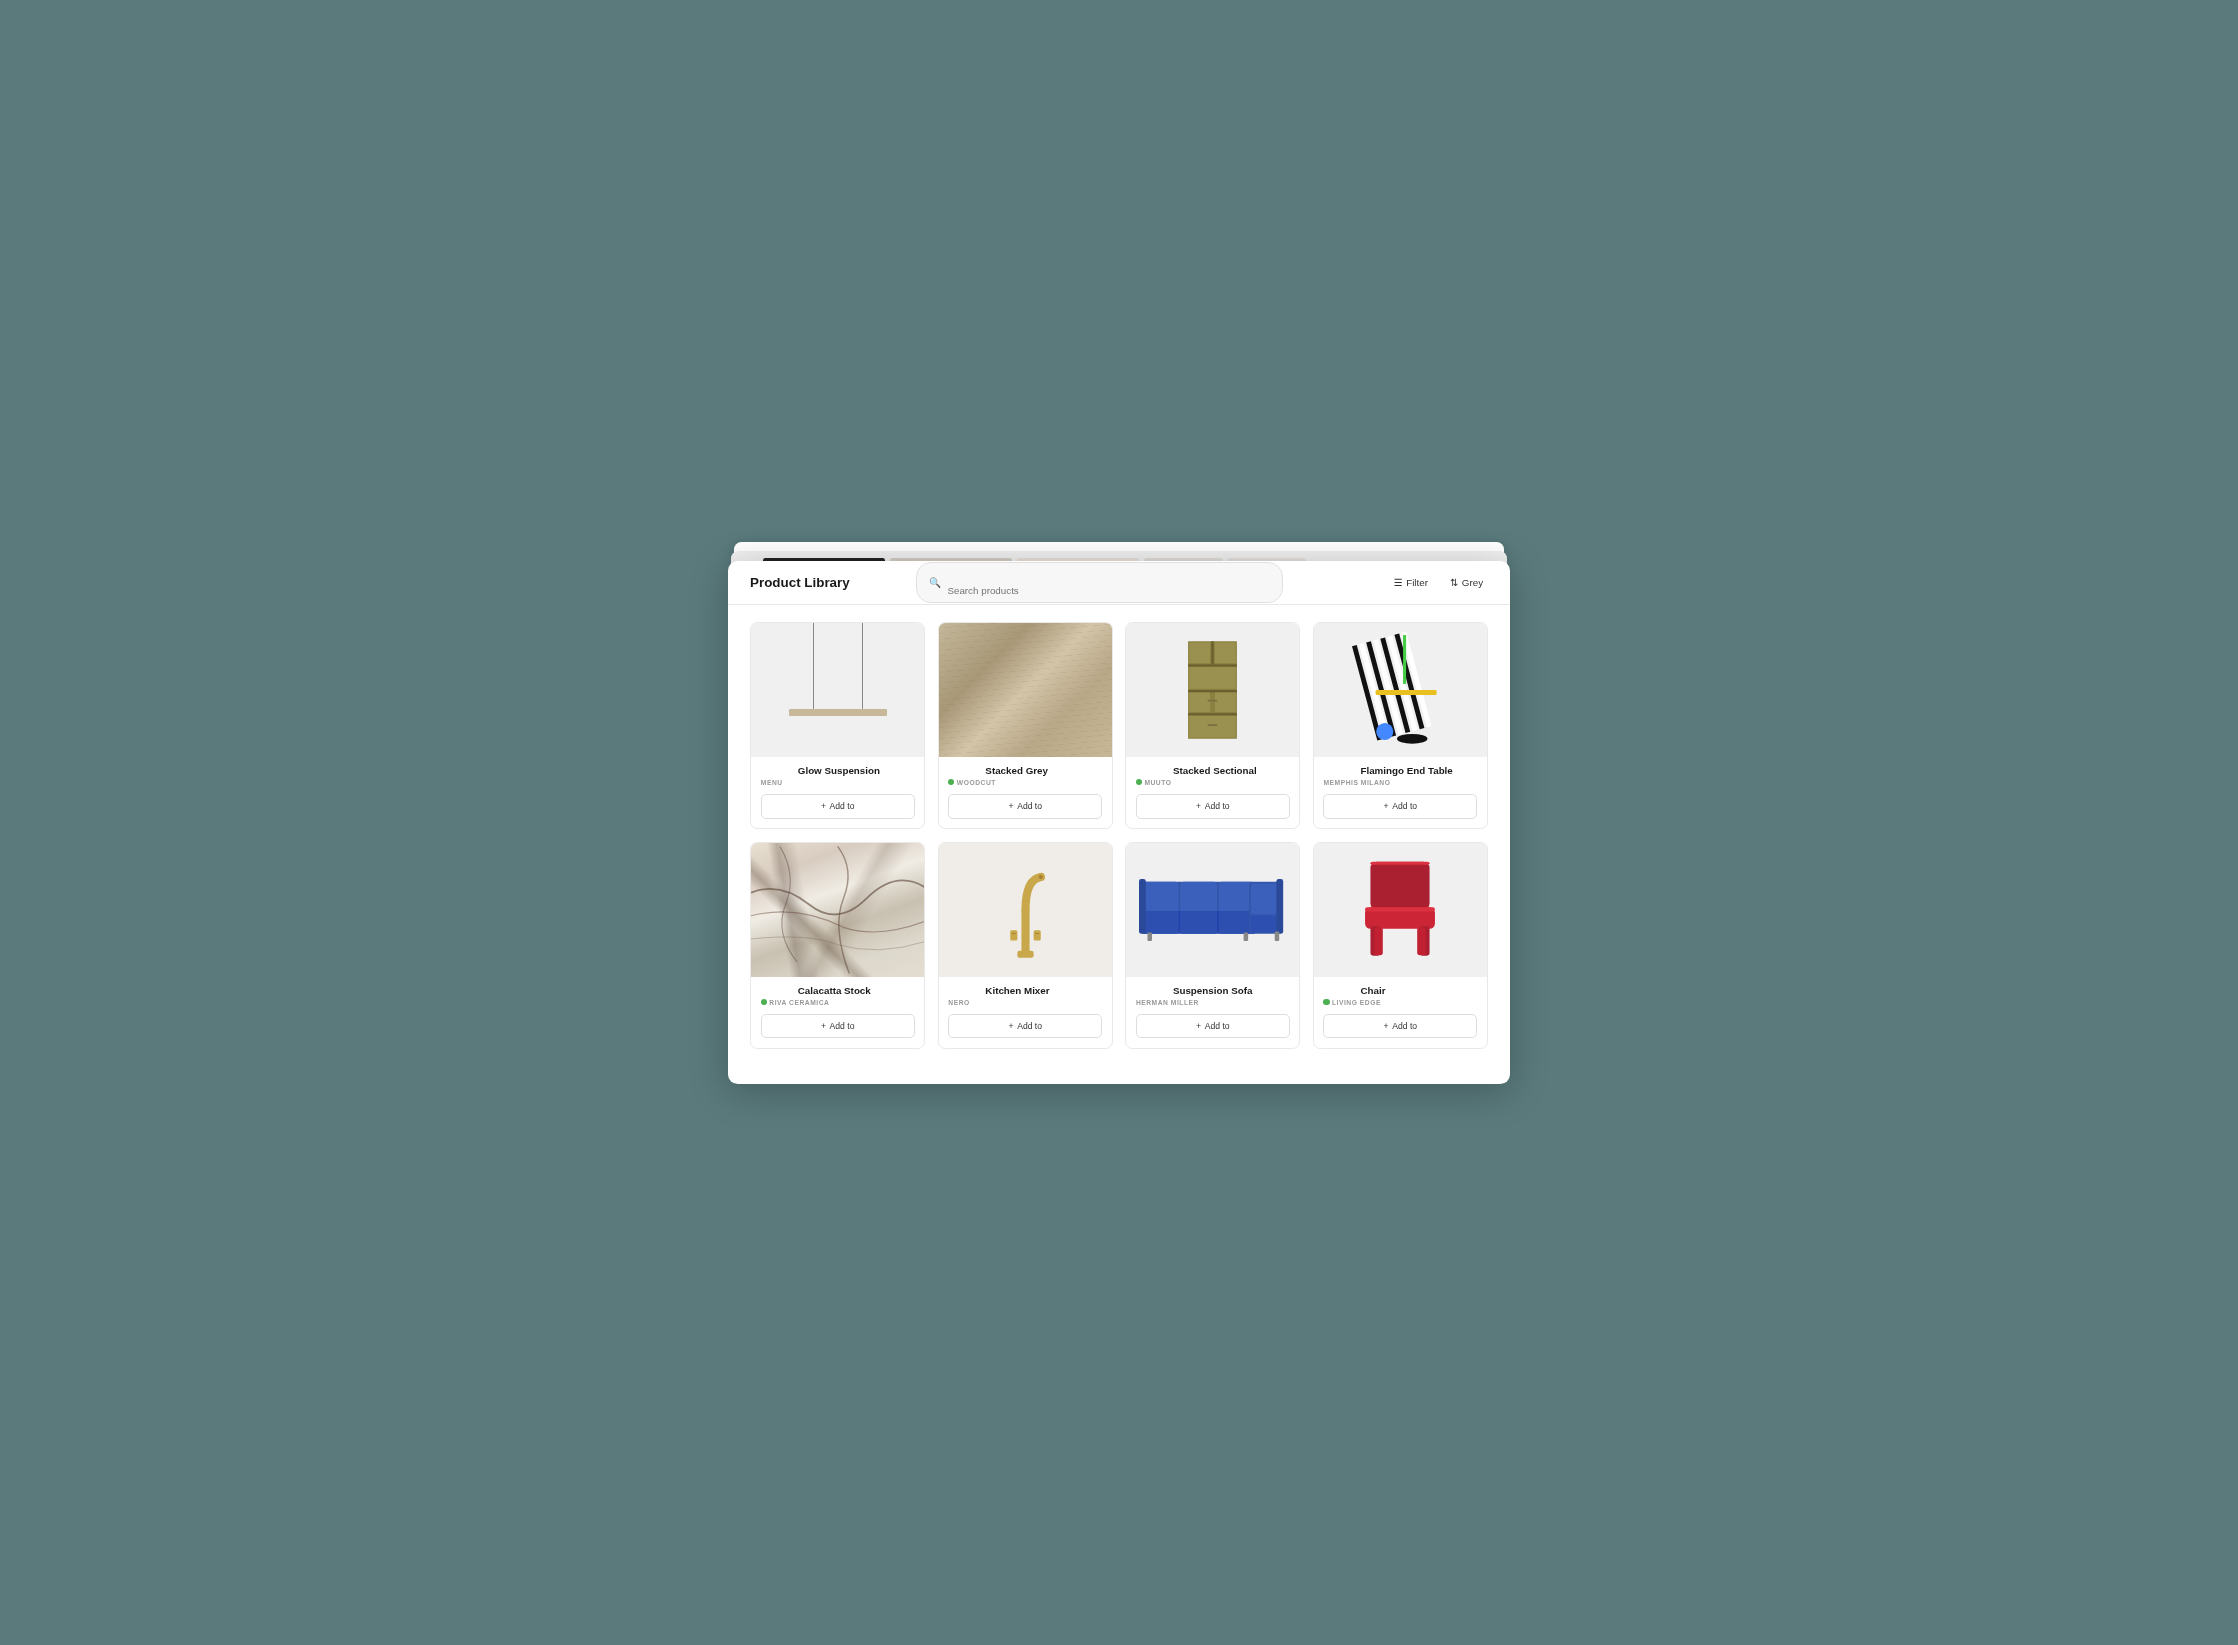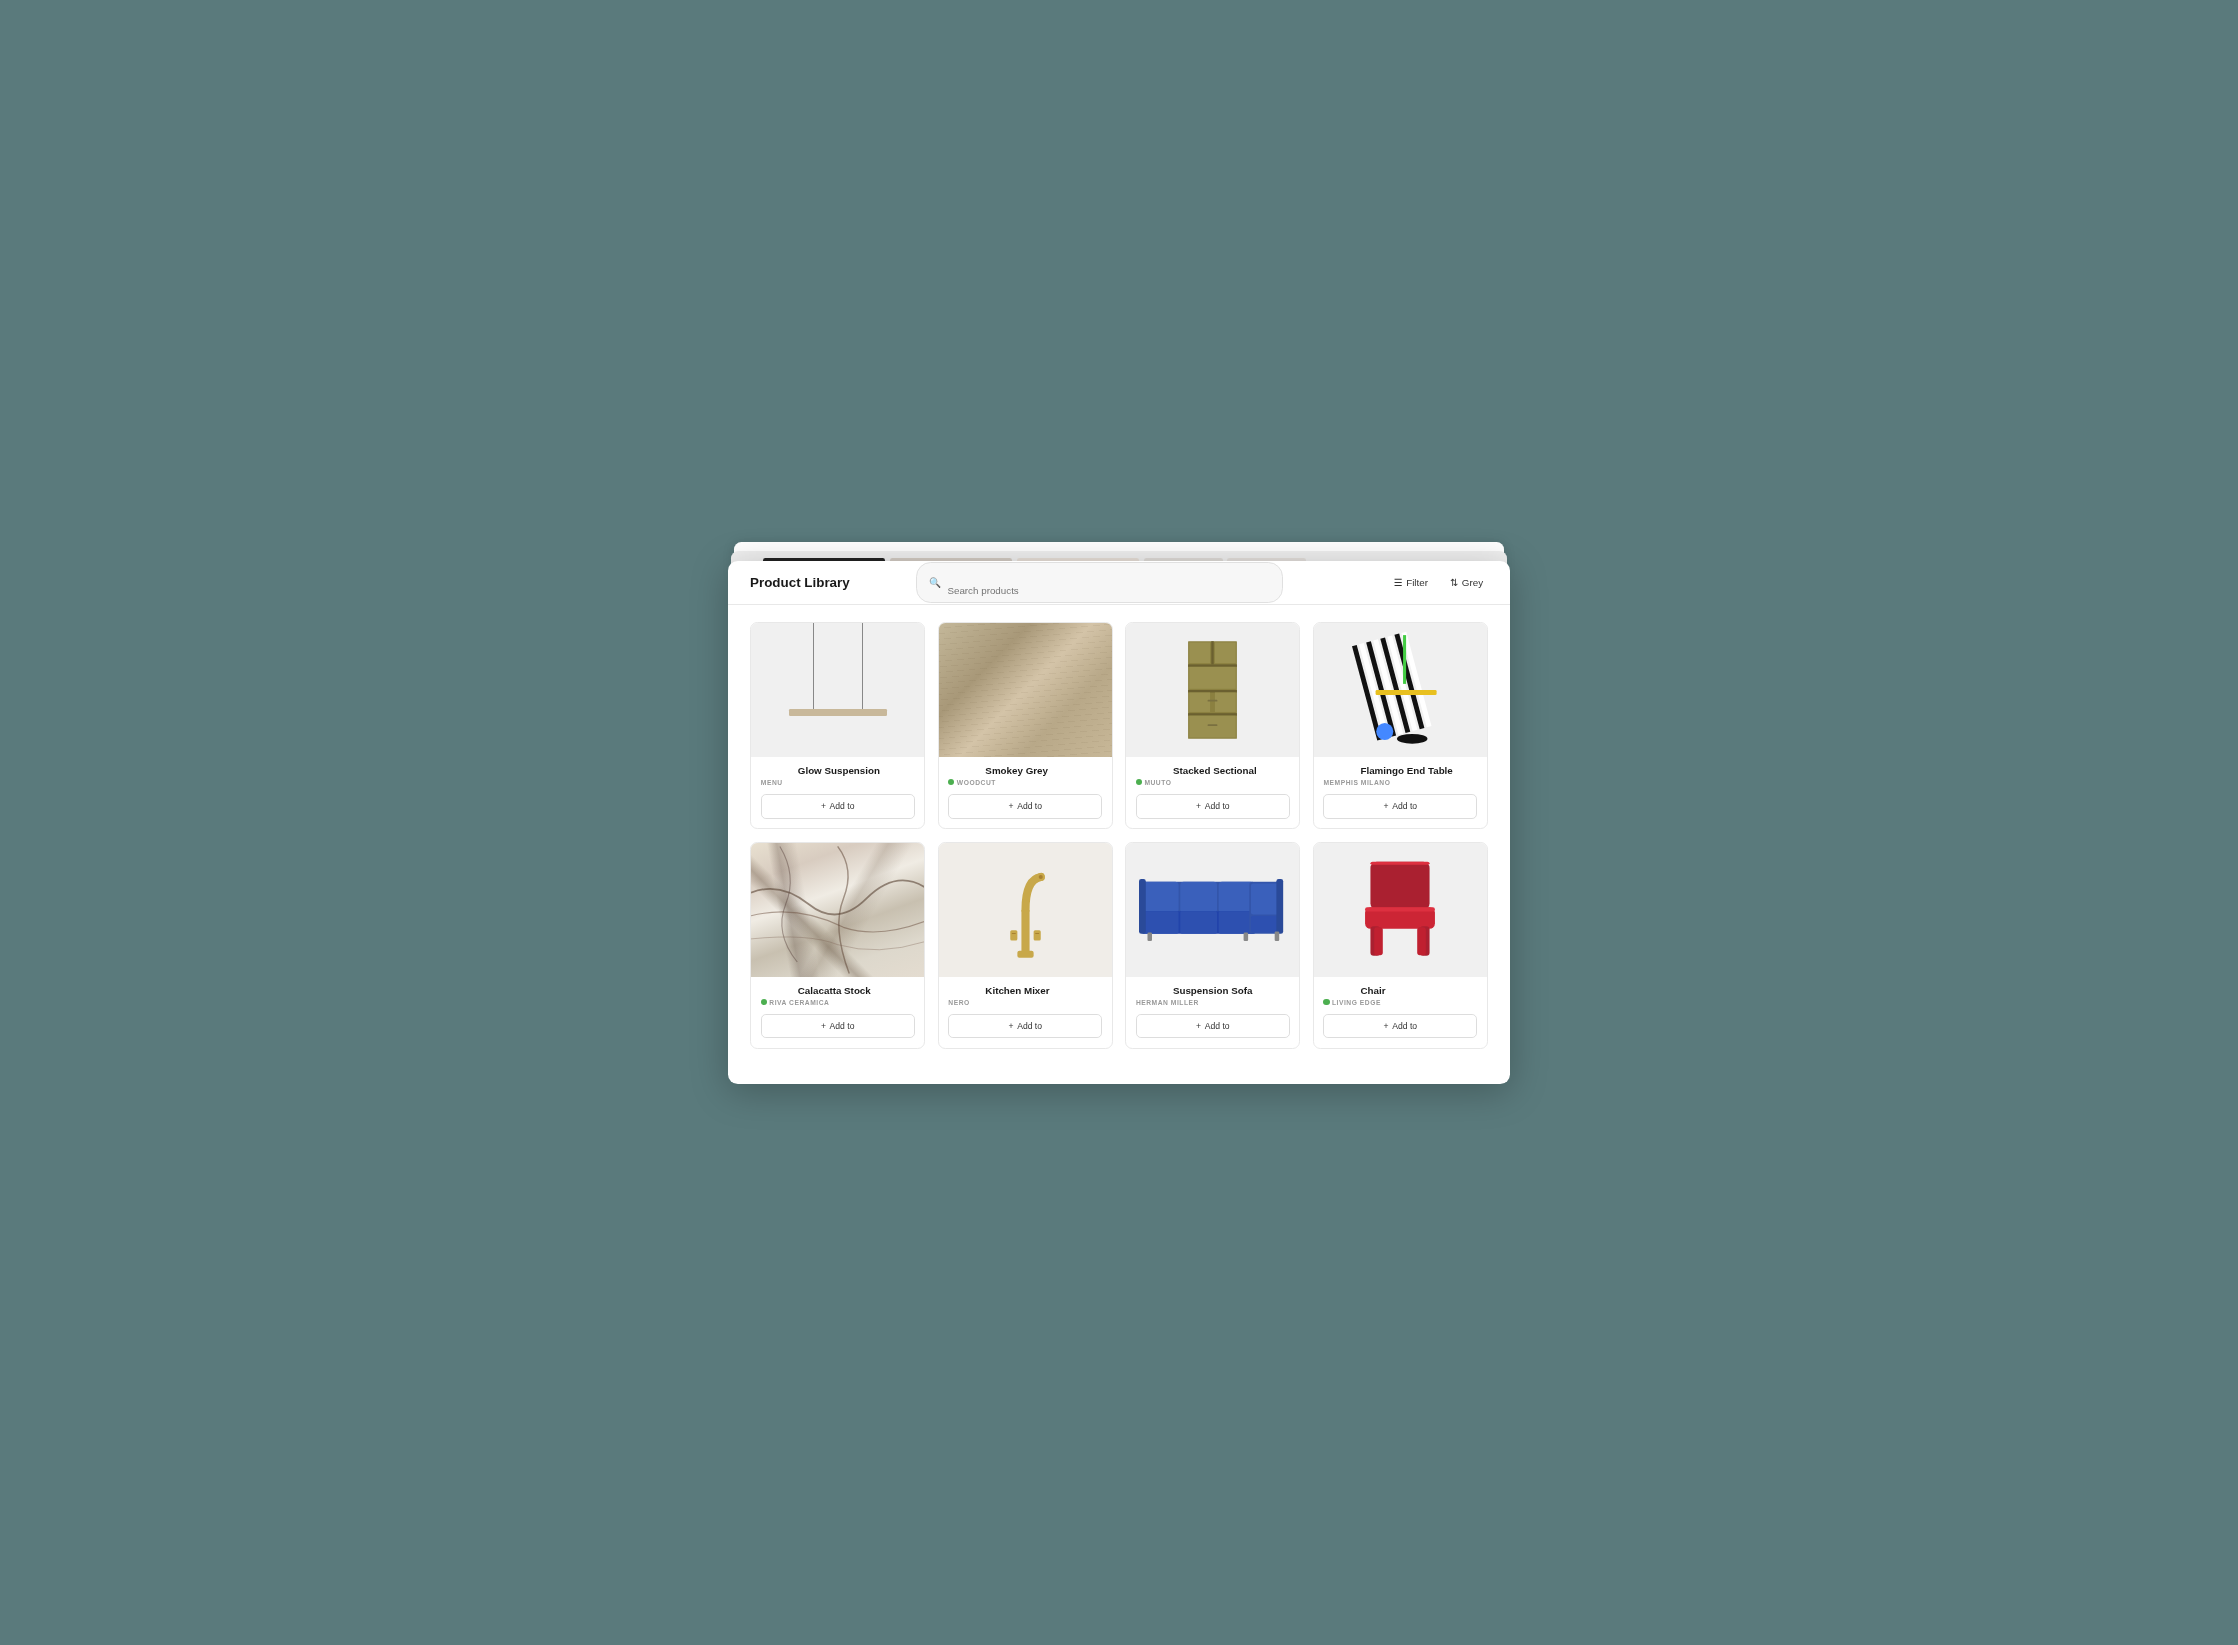--- a/index.html
+++ b/index.html
@@ -421,21 +421,21 @@
           <span>+</span>
           <span>Add to</span>
         </button>
       </div>
 
       <div class="product-card">
         <div class="product-image-area" style="padding:0;">
           <div class="smokey-grey" style="width:100%;height:100%;"></div>
         </div>
         <div class="product-info">
-          <div class="product-name">Smokey Grey</div>
+          <div class="product-name">Stacked Grey</div>
           <div class="product-brand">
             <span class="verified-dot"></span>
             WOODCUT
           </div>
         </div>
         <button class="add-to-btn">
           <span>+</span>
           <span>Add to</span>
         </button>
       </div>

